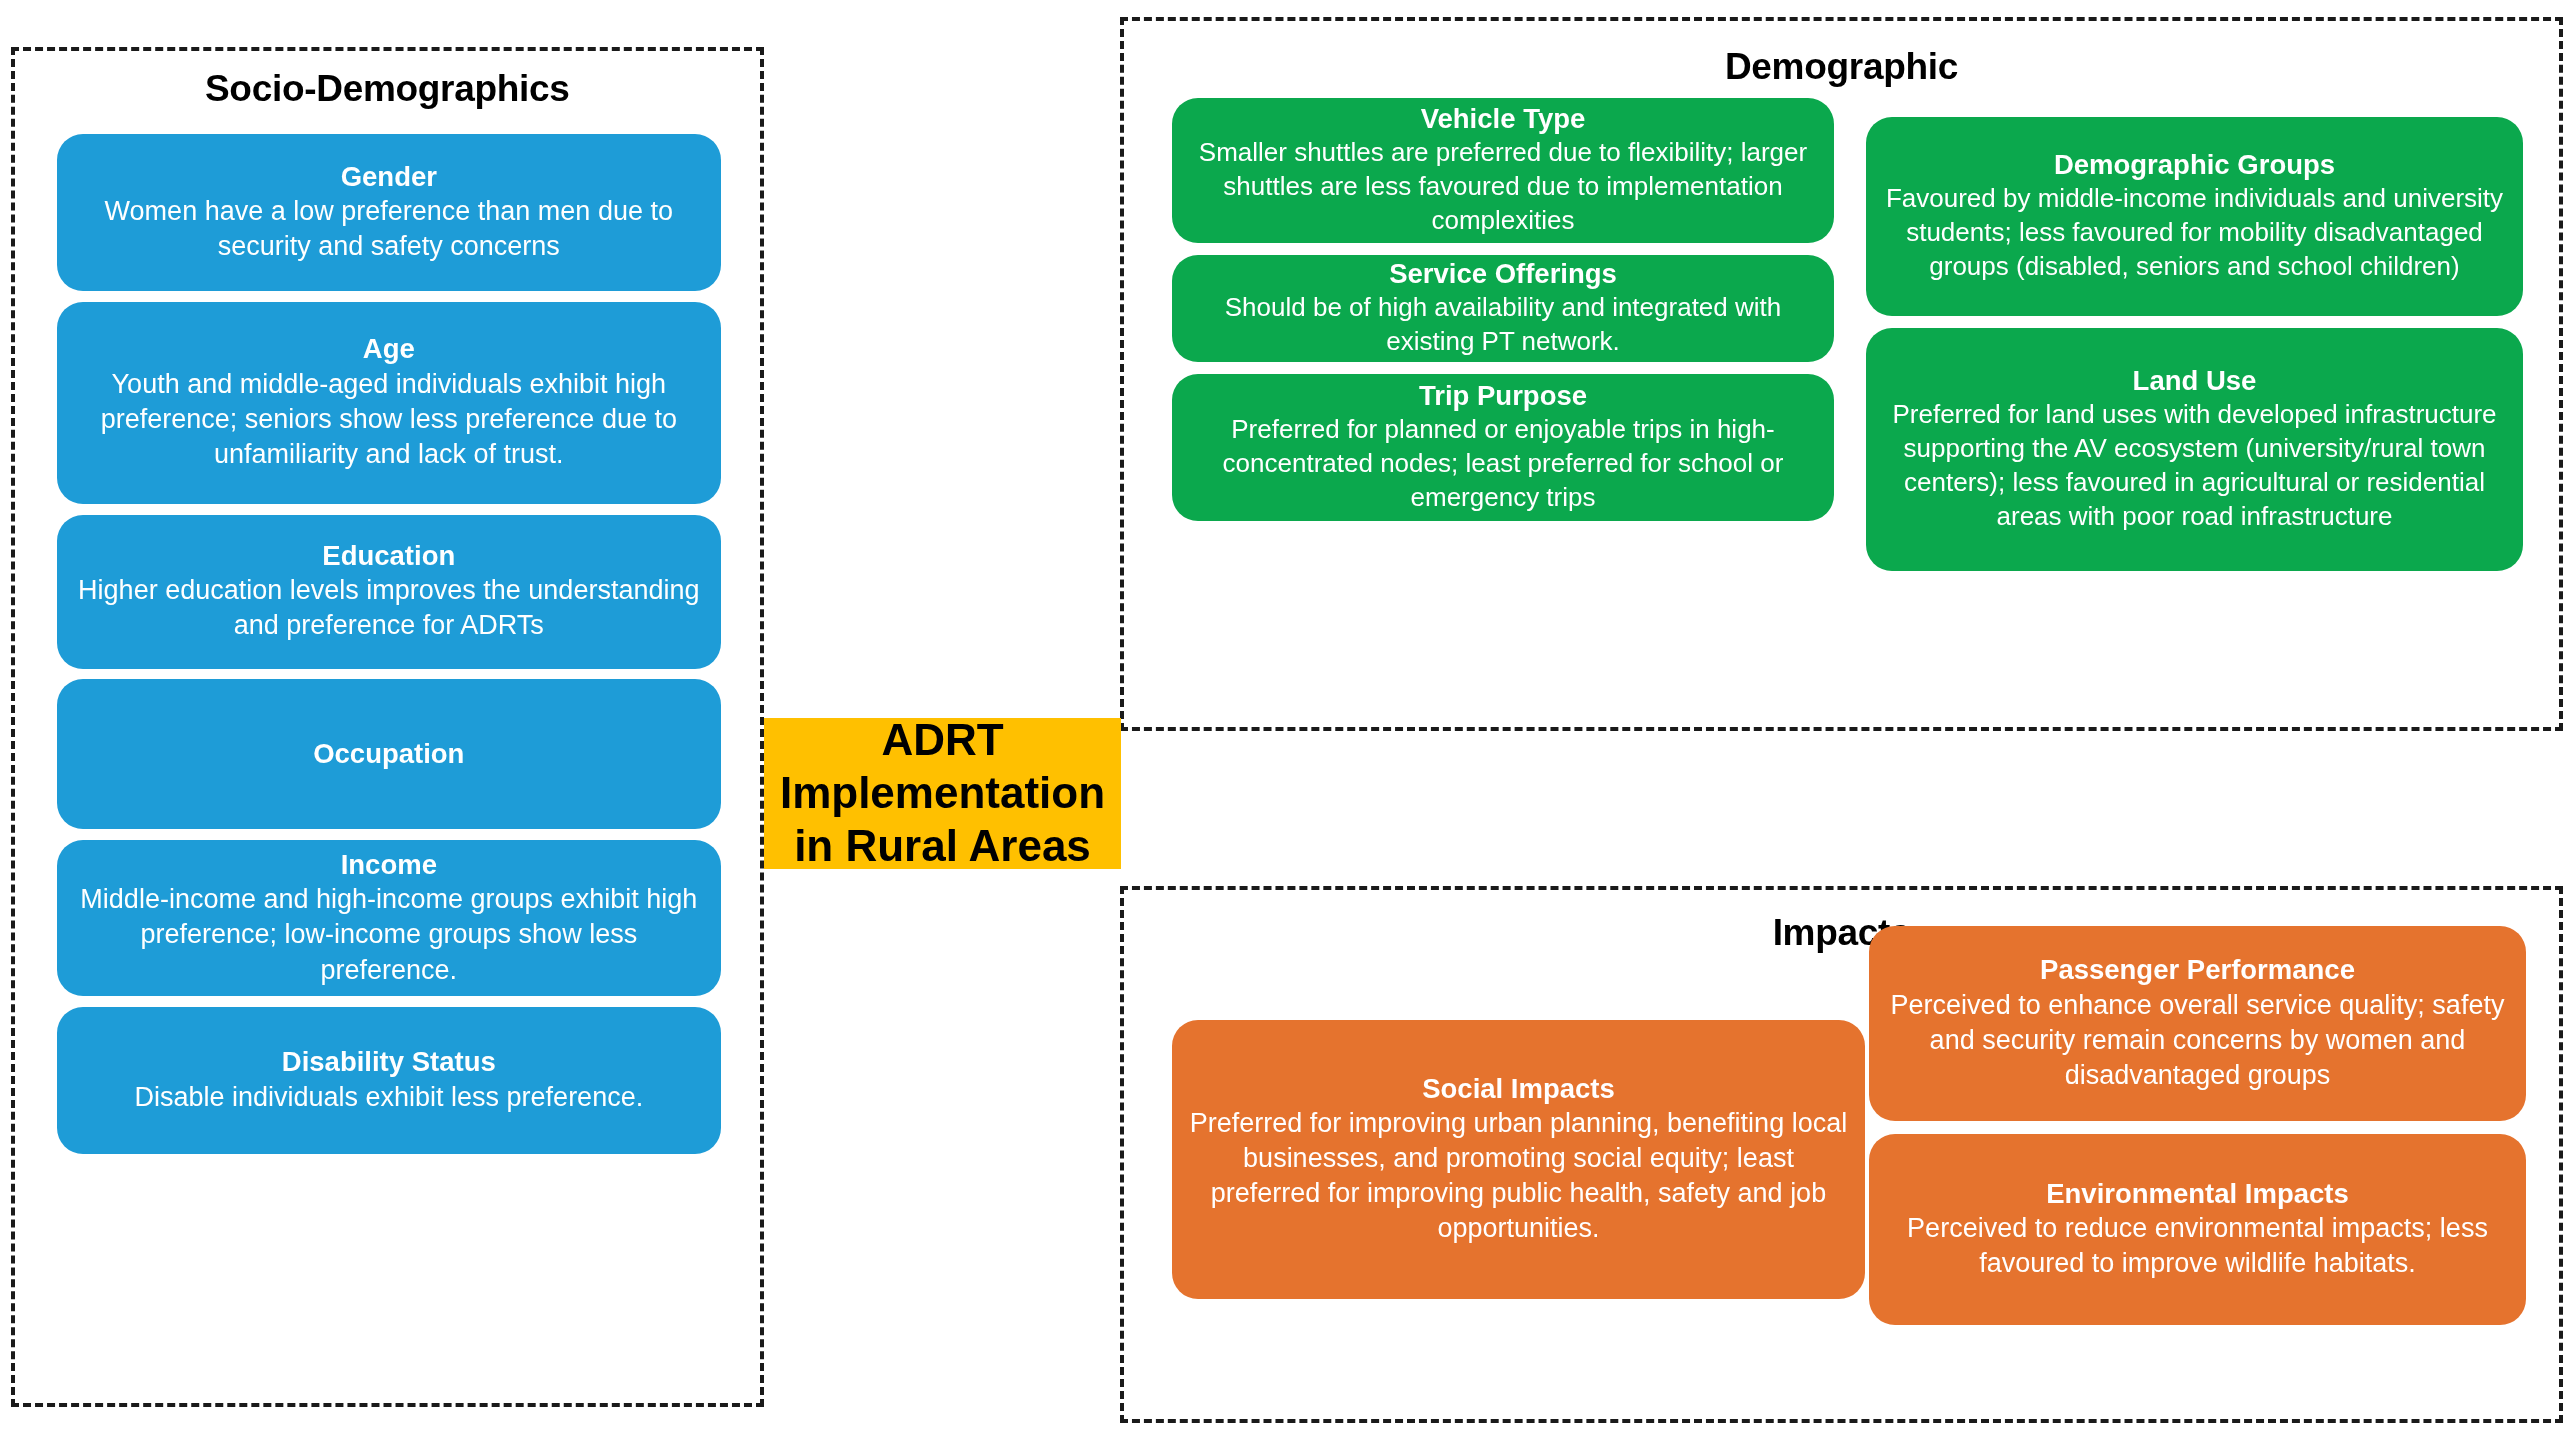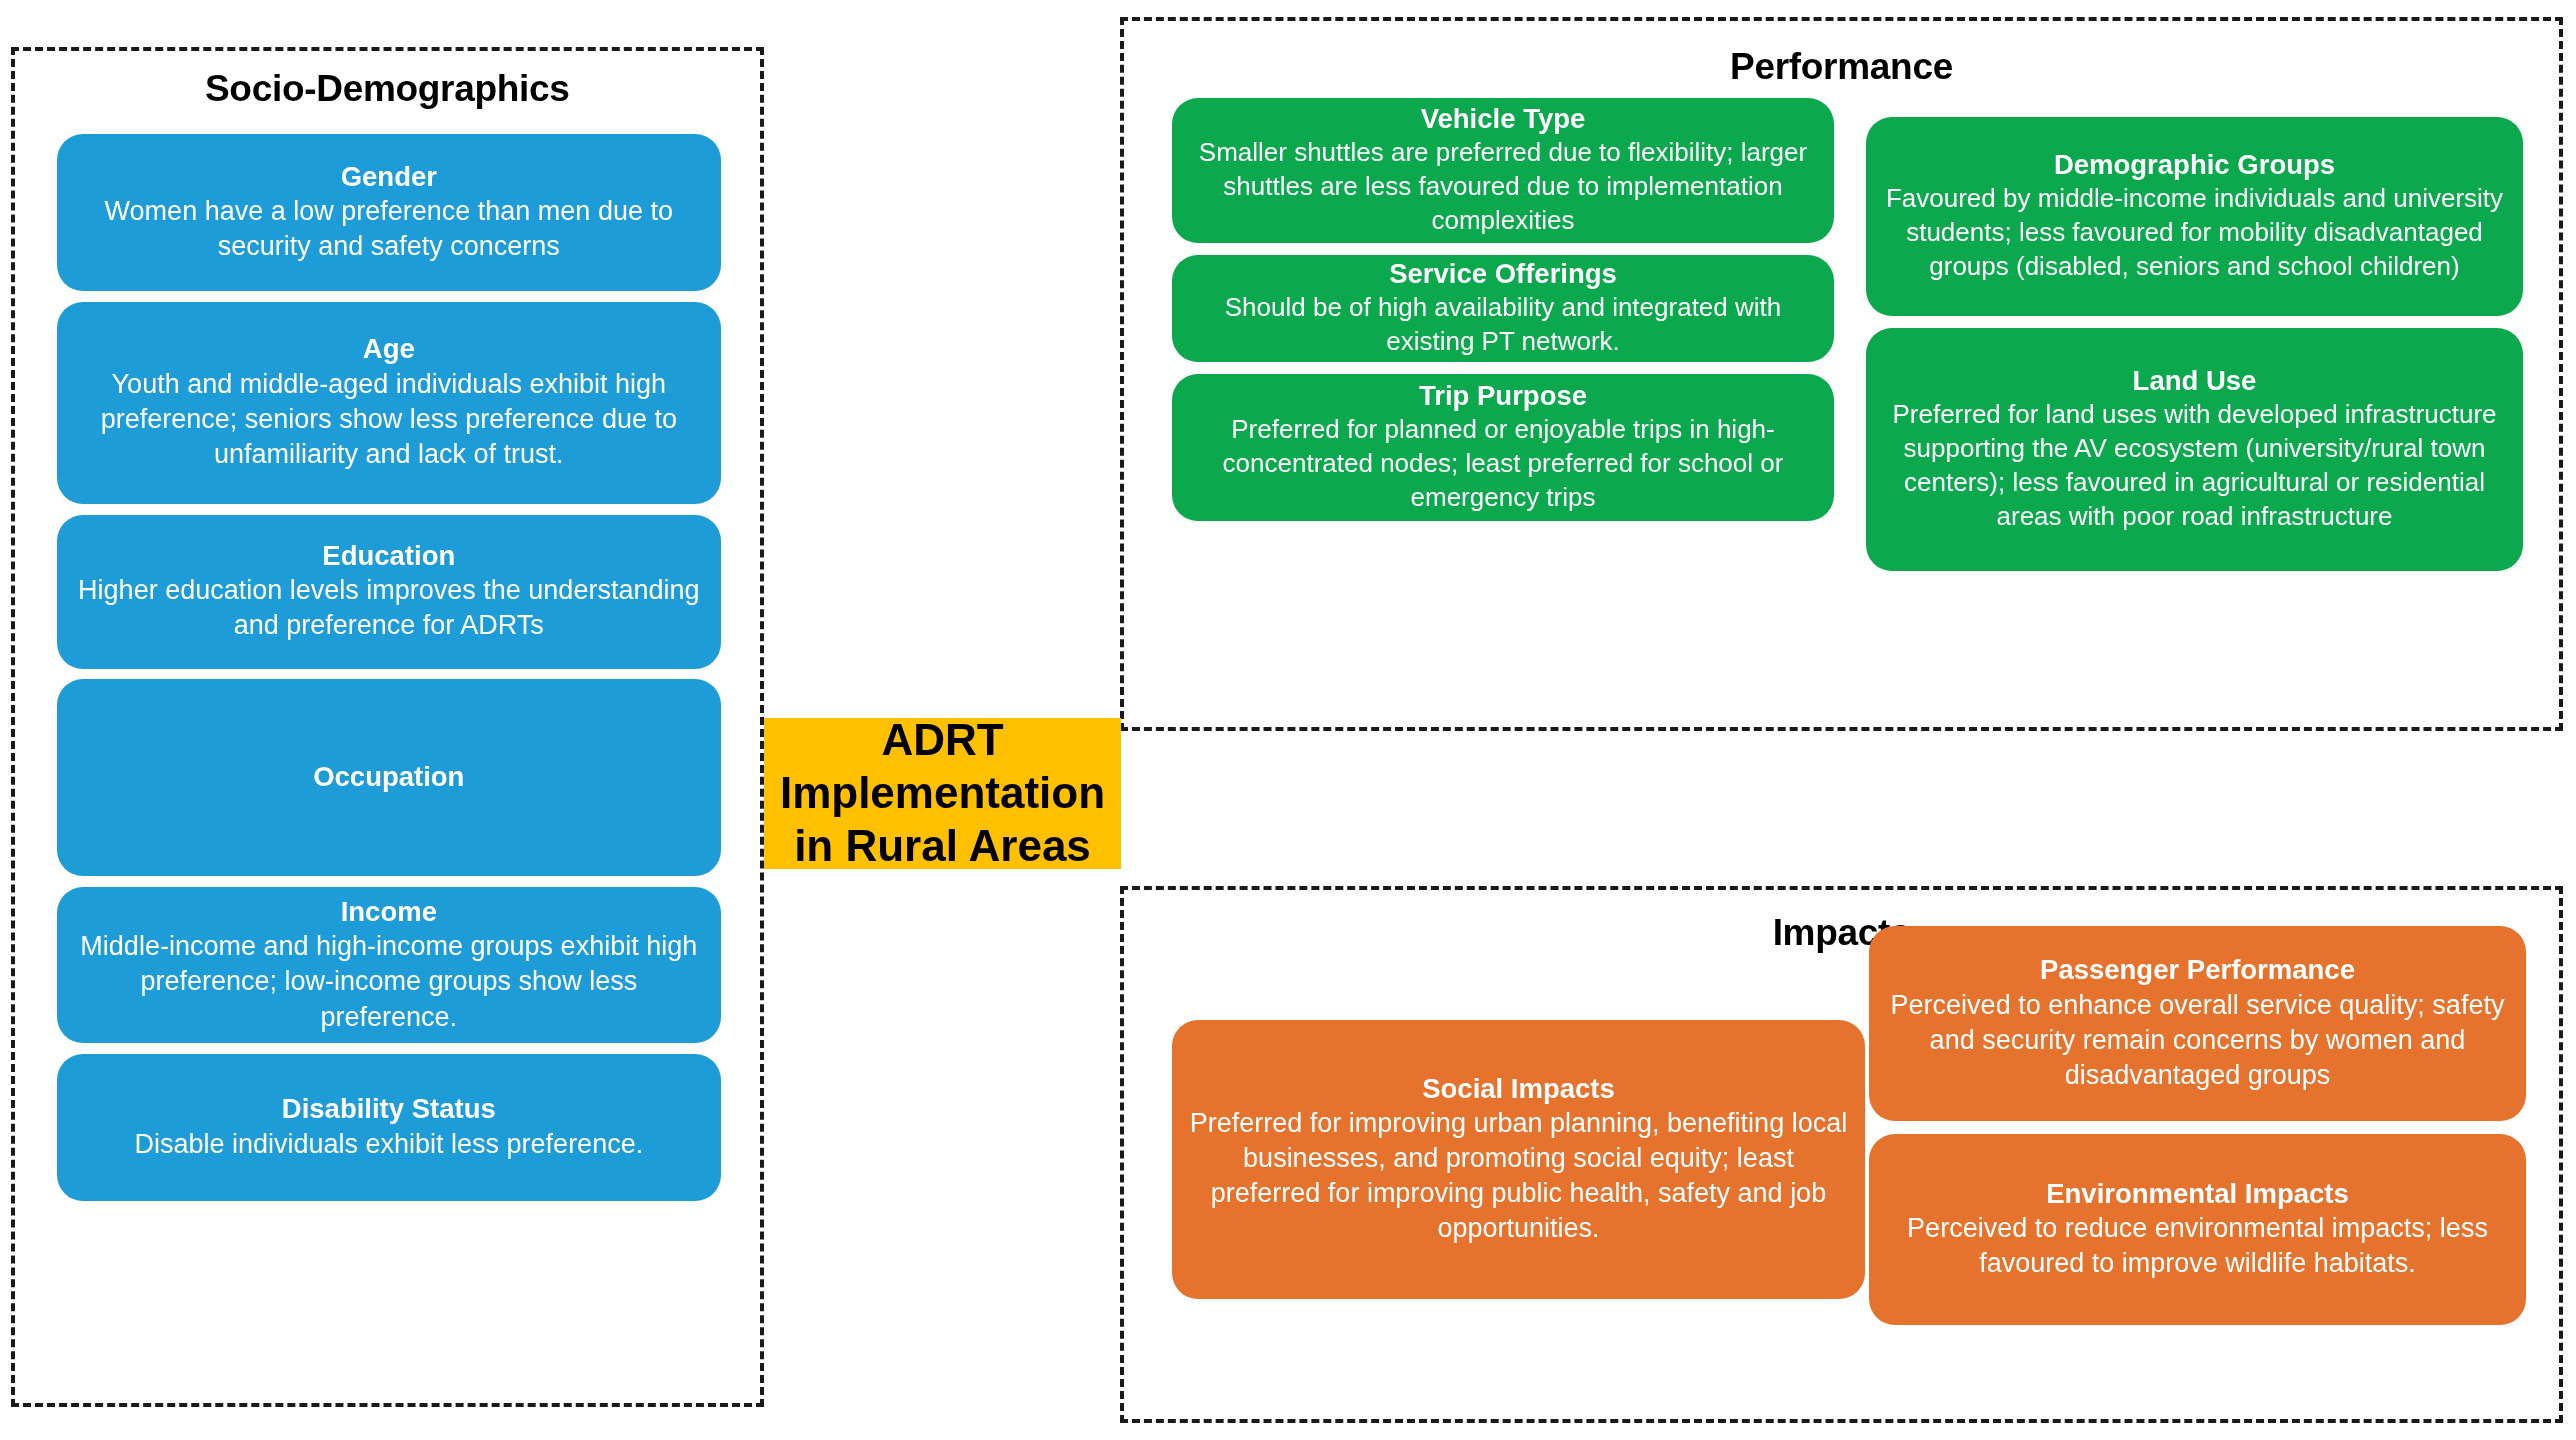--- a/index.html
+++ b/index.html
@@ -74,21 +74,21 @@
   }
   .card-blue {
     background: #1E9CD7;
     font-size: 27px;
   }
   .card-blue .card-title { font-size: 27.5px; }
 
   #card-gender      { height: 157px; }
   #card-age         { height: 202px; }
   #card-education   { height: 154px; }
-  #card-occupation  { height: 197px; }
+  #card-occupation  { height: 150px; }
   #card-income      { height: 156px; }
   #card-disability  { height: 147px; }
 
   
   #center-box {
     position: absolute;
     left: 764px;
     top: 718px;
     width: 357px;
     height: 151px;
@@ -222,21 +222,21 @@
 
 <div id="center-box">
   <div>
     <div>ADRT</div>
     <div>Implementation</div>
     <div>in Rural Areas</div>
   </div>
 </div>
 
 <div class="panel" id="panel-suitability">
-  <div class="panel-title">Performance</div>
+  <div class="panel-title">Demographic</div>
 
   <div class="suit-col-left">
     <div class="card card-green" id="card-vehicle-type">
       <div class="card-title">Vehicle Type</div>
       <div class="card-body">Smaller shuttles are preferred due to flexibility; larger shuttles are less favoured due to implementation complexities</div>
     </div>
     <div class="card card-green" id="card-service-offer">
       <div class="card-title">Service Offerings</div>
       <div class="card-body">Should be of high availability and integrated with existing PT network.</div>
     </div>

